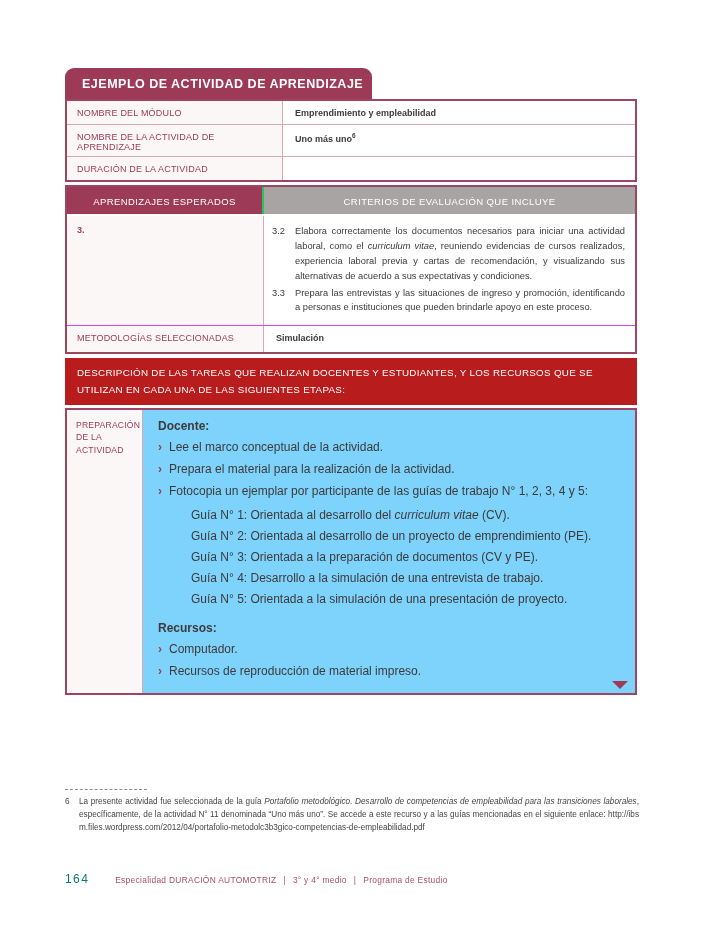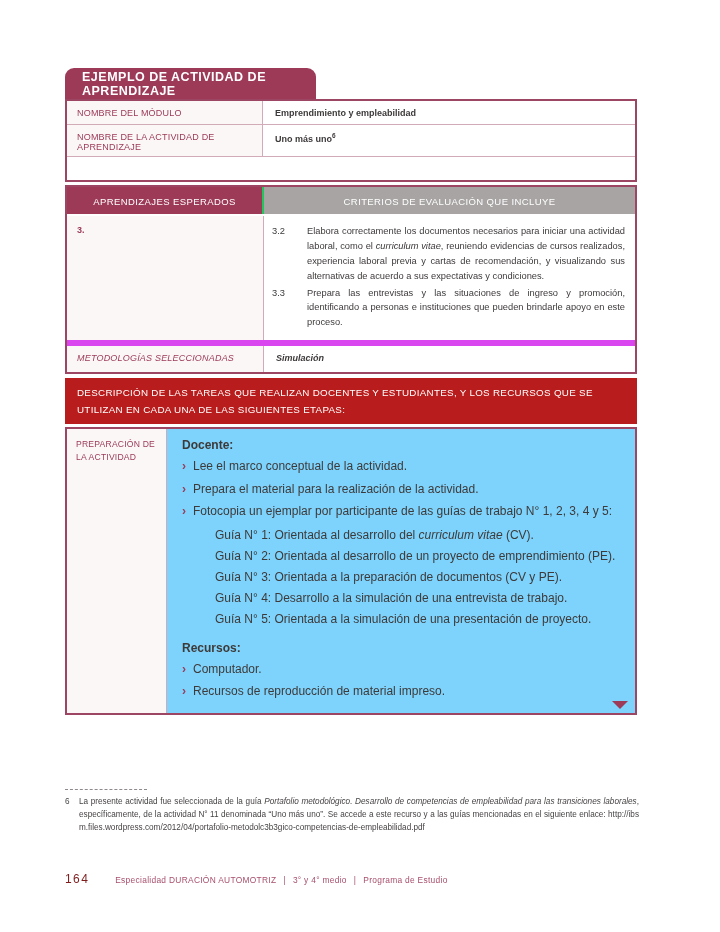--- a/index.html
+++ b/index.html
@@ -6,31 +6,31 @@
   body{
     width:720px;height:932px;position:relative;background:#ffffff;
     font-family:"Liberation Sans", sans-serif;
     -webkit-font-smoothing:antialiased;
   }
   .sheet{position:absolute;inset:0;background:#fff;overflow:hidden;}
   .content{position:absolute;left:65px;top:68px;width:572px;}
 
   
   .title-tab{
-    width:251px;height:31px;background:#9c3a58;border-radius:9px 9px 0 0;
+    width:307px;height:31px;background:#9c3a58;border-radius:9px 9px 0 0;
     display:flex;align-items:center;padding-left:17px;box-sizing:border-box;
   }
   .title-tab span{color:#fff;font-size:12.5px;font-weight:bold;letter-spacing:.5px;}
 
   
   .tbl{border:2px solid #9d4663;background:#fff;}
   .irow{display:flex;min-height:23px;border-top:1px solid #d2abb8;}
   .irow:first-child{border-top:none;}
   .ilabel{
-    width:196px;flex:none;background:#fbf7f6;color:#9c3a58;
+    width:216px;flex:none;background:#fbf7f6;color:#9c3a58;
     font-size:9px;letter-spacing:.2px;padding:7px 4px 4px 10px;box-sizing:border-box;
     border-right:1px solid #d2abb8;
   }
   .ival{
     flex:1;background:#fff;color:#3e3a3a;font-weight:bold;font-size:9px;
     padding:7px 8px 4px 12px;
   }
   .ival sup{font-size:6.5px;font-weight:bold;}
 
   
@@ -49,36 +49,36 @@
   .ae-left{
     width:197px;flex:none;background:#fbf7f6;border-right:1px solid #d2abb8;
     padding:8px 10px 8px 10px;box-sizing:border-box;
     color:#3e3a3a;font-size:9px;line-height:1.55;
   }
   .oa-num{color:#9c3a58;font-weight:bold;margin-bottom:2px;}
   .ae-right{
     flex:1;background:#fff;padding:8px 10px 8px 8px;
     font-size:9.3px;line-height:1.6;color:#3e3a3a;
   }
-  .crit{display:flex;margin-bottom:2px;gap:12px;}
+  .crit{display:flex;margin-bottom:2px;}
   .crit-num{width:23px;flex:none;}
   .crit-text{flex:1;text-align:justify;margin:0;}
-  .ae-meth{display:flex;border-top:6px solid #d946ef;min-height:26px;font-style:italic;}
+  .ae-meth{display:flex;border-top:1px solid #d946ef;min-height:26px;}
 
   
   .banner{
     margin-top:4px;background:#b91c1c;color:#fff;
     font-size:9.8px;letter-spacing:.3px;line-height:1.7;
     padding:7px 12px 6px;
   }
 
   
   .prep-table{margin-top:3px;display:flex;position:relative;min-height:206px;box-sizing:border-box;}
   .prep-label{
-    width:100px;flex:none;background:#fbf7f6;border-right:1px solid #d2abb8;
+    width:76px;flex:none;background:#fbf7f6;border-right:1px solid #d2abb8;
     color:#9c3a58;font-size:8.6px;line-height:1.5;letter-spacing:.2px;
     padding:9px 6px 0 9px;box-sizing:border-box;
   }
   .prep-content{
     flex:1;background:#7dd3fc;padding:8px 16px 8px 15px;
     font-size:12px;color:#3e3a3a;
   }
   .heading{font-weight:bold;margin:1px 0 6px;}
   .bullet{display:flex;margin:0 0 5px;line-height:1.45;}
   .bullet-marker{color:#9c3a58;width:11px;flex:none;font-weight:bold;}
@@ -94,21 +94,21 @@
   
   .footnote{position:absolute;left:65px;top:789px;width:574px;}
   .fn-divider{width:82px;border-top:1px dashed #8f8b8b;margin-bottom:5px;}
   .fn-row{display:flex;font-size:8.2px;line-height:1.6;color:#474343;}
   .fn-num{width:14px;flex:none;}
   .fn-text{flex:1;margin:0;text-align:justify;word-break:break-word;}
   .fn-url{word-break:break-all;}
 
   
   .pagefooter{position:absolute;left:65px;top:872px;display:flex;align-items:baseline;}
-  .page-num{color:#7f1d1d;font-size:12px;letter-spacing:1.4px;}
+  .page-num{color:#0f766e;font-size:12px;letter-spacing:1.4px;}
   .footer-text{margin-left:26px;color:#a8506c;font-size:8.4px;letter-spacing:.3px;}
   .footer-sep{margin:0 7px;}
   i{font-style:italic;}
 </style>
 </head>
 <body>
 
 <div class="sheet">
   <div class="content">
 
@@ -119,20 +119,21 @@
     <div class="tbl">
       <div class="irow">
         <div class="ilabel">NOMBRE DEL MÓDULO</div>
         <div class="ival"><span>Emprendimiento y empleabilidad</span></div>
       </div>
       <div class="irow">
         <div class="ilabel">NOMBRE DE LA ACTIVIDAD DE APRENDIZAJE</div>
         <div class="ival"><span>Uno más uno</span><sup>6</sup></div>
       </div>
       <div class="irow">
+        <div class="ilabel">DURACIÓN DE LA ACTIVIDAD</div>
       </div>
     </div>
 
     <div class="tbl ae-table">
       <div class="ae-head">
         <div class="ae-head-left">APRENDIZAJES ESPERADOS</div>
         <div class="ae-head-right">CRITERIOS DE EVALUACIÓN QUE INCLUYE</div>
       </div>
       <div class="ae-body">
         <div class="ae-left">

